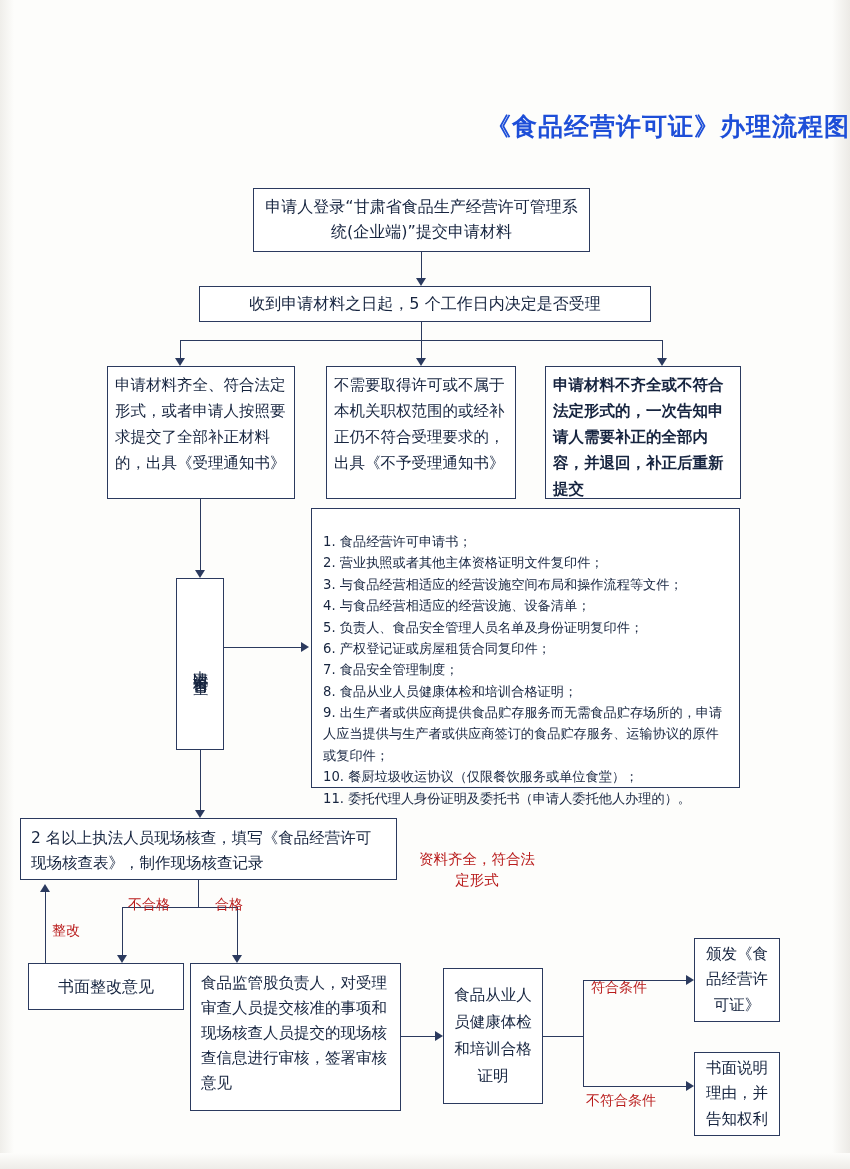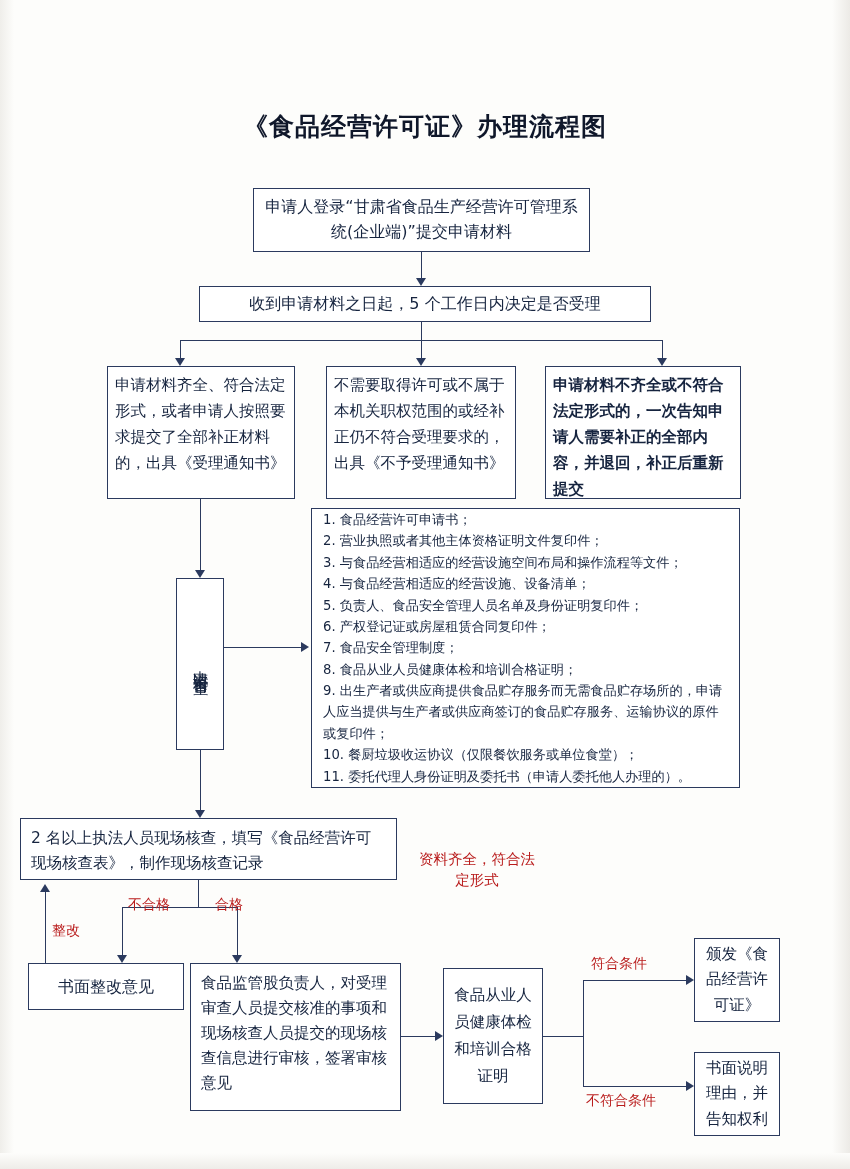--- a/index.html
+++ b/index.html
@@ -31,26 +31,26 @@
   }
   .scan-edge-bottom {
     position: absolute; left: 0; bottom: 0; height: 16px; width: 100%;
     background: linear-gradient(to top, #eeece8, #fdfdfb);
   }
 
   .title {
     position: absolute;
     left: 0; right: 0;
     top: 110px;
-    text-align: center;
+    text-align: right;
     font-family: "DejaVu Serif", "Liberation Serif", serif;
     font-size: 25px;
     font-weight: bold;
     letter-spacing: 1px;
-    color: #0f172a;
+    color: #1d4ed8;
   }
 
   .box {
     position: absolute;
     border: 1px solid #2b3a5e;
     background: #ffffff;
     box-sizing: border-box;
     font-size: 14.5px;
     line-height: 1.5;
     color: #16243f;
@@ -70,21 +70,21 @@
     justify-content: center;
     letter-spacing: 2px;
   }
   .box .inner { width: 100%; }
 
   .list {
     position: absolute;
     border: 1px solid #2b3a5e;
     background: #ffffff;
     box-sizing: border-box;
-    padding: 0 9px 7px 11px;
+    padding: 22px 9px 7px 11px;
     font-size: 13.2px;
     line-height: 1.62;
     color: #16243f;
   }
   .list div { white-space: normal; }
 
   .label {
     position: absolute;
     font-size: 14px;
     color: #b91c1c;
@@ -231,21 +231,21 @@
     <div class="inner">食品从业人员健康体检和培训合格证明</div>
   </div>
 
   <div class="ln h" style="left:543px; top:1036px; width:40px;"></div>
   <div class="ln v" style="left:583px; top:980px; height:106px;"></div>
   <div class="ln h" style="left:583px; top:980px; width:105px;"></div>
   <div class="ln h" style="left:583px; top:1086px; width:105px;"></div>
   <div class="arrow right" style="left:686px; top:975px;"></div>
   <div class="arrow right" style="left:686px; top:1081px;"></div>
 
-  <div class="label" style="left:591px; top:955px;font-family:Liberation Serif, serif;">符合条件</div>
+  <div class="label" style="left:591px; top:979px;font-family:Liberation Serif, serif;">符合条件</div>
   <div class="label" style="left:586px; top:1092px;">不符合条件</div>
 
   <div class="box center" style="left:694px; top:938px; width:86px; height:84px; font-size:15.5px; line-height:1.65;">
     <div class="inner">颁发《食品经营许可证》</div>
   </div>
 
   <div class="box center" style="left:694px; top:1052px; width:86px; height:84px; font-size:15.5px; line-height:1.65;">
     <div class="inner">书面说明理由，并告知权利</div>
   </div>
 </div>

